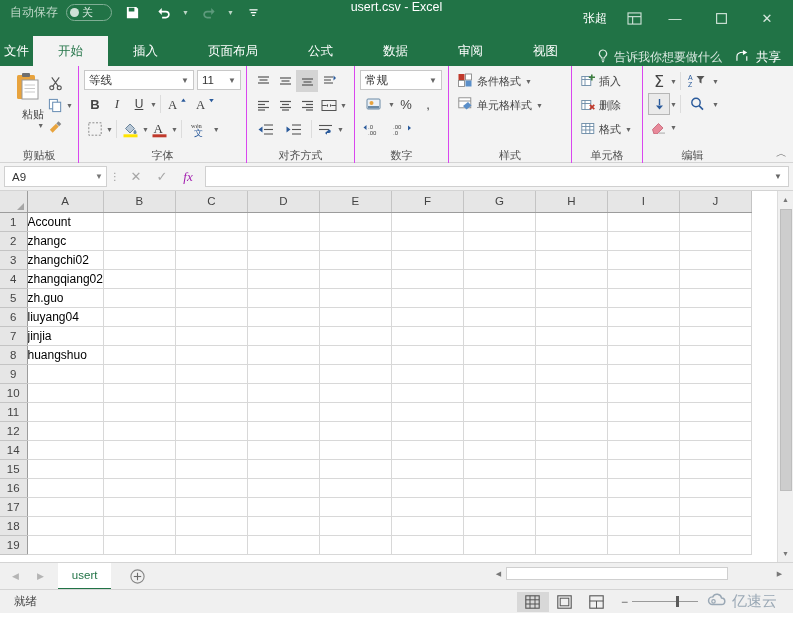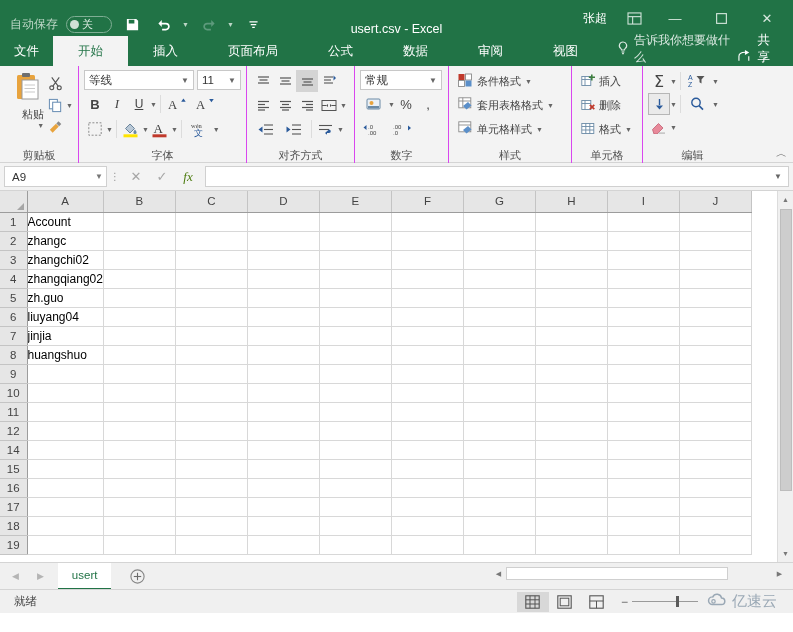--- a/index.html
+++ b/index.html
@@ -8,21 +8,21 @@
     width: 793px; height: 632px;
     overflow: hidden;
     font-family: "Liberation Sans", "DejaVu Sans", sans-serif;
     background: #ffffff;
   }
   #app { width: 793px; height: 632px; position: relative; background:#fff; }
 
   
   .titlebar {
     height: 36px; background: #217346; color: #ffffff;
-    display: flex; align-items: flex-end; position: relative;
+    display: flex; align-items: flex-start; position: relative;
     font-size: 12px;
   }
   .tb-left { display:flex; align-items:center; padding-left:10px; gap:8px; }
   .autosave-label { color:#bcd6c6; font-size:12px; }
   .autosave-toggle {
     width: 46px; height: 17px; border:1px solid #7fae94; border-radius: 9px;
     display:flex; align-items:center; gap:3px; padding:0 3px; color:#dcebe2; font-size:11px;
   }
   .autosave-knob { width:9px; height:9px; border-radius:50%; background:#cfe0d6; }
   .tb-icon { width:24px; height:24px; display:flex; align-items:center; justify-content:center; color:#e8f2ec; }
@@ -39,21 +39,21 @@
 
   
   .tabbar {
     height: 30px; background:#217346; display:flex; align-items:flex-end;
     position:relative; font-size:12.5px;
   }
   .tab {
     height:30px; padding:0 25px; display:flex; align-items:center;
     color:#ffffff; white-space:nowrap;
   }
-  .tab.file { padding: 0 14px; }
+  .tab.file { padding: 0 4px; }
   .tab.active { background:#f3f3f3; color:#217346; }
   .tellme { display:flex; align-items:center; gap:5px; color:#d9e8e0; padding-left:14px; font-size:12px; }
   .share { margin-left:auto; display:flex; align-items:flex-end; gap:5px; color:#ffffff; padding-right:12px; font-size:12.5px; }
 
   
   .ribbon {
     height: 97px; background:#f3f3f3; border-bottom:1px solid #d4d4d4;
     display:flex; position:relative; font-size:11px; color:#444;
   }
   .rgroup { position:relative; height:97px; display:flex; flex-direction:column; }
@@ -94,21 +94,21 @@
   }
   .namebox {
     width:103px; height:21px; background:#fff; border:1px solid #d0d0d0;
     display:flex; align-items:center; padding:0 3px 0 7px; font-size:11.5px; color:#333;
   }
   .namebox .nv { flex:1; }
   .nb-caret { color:#777; font-size:8px; }
   .fb-dots { width:16px; text-align:center; color:#9a9a9a; font-size:10px; letter-spacing:0; }
   .fb-btns { display:flex; align-items:center; gap:0; }
   .fb-btn { width:26px; height:22px; display:flex; align-items:center; justify-content:center; color:#a6a6a6; font-size:13px; }
-  .fb-btn.fx { color:#4d7c0f; font-style:italic; font-family:"Liberation Serif", serif; font-size:13px; }
+  .fb-btn.fx { color:#a21caf; font-style:italic; font-family:"Liberation Serif", serif; font-size:13px; }
   .fb-input {
     flex:1; height:21px; background:#fff; border:1px solid #d0d0d0; margin-left:4px;
     display:flex; align-items:center; padding:0 4px; font-size:11.5px; color:#222;
   }
   .fb-input .fv { flex:1; }
   .fb-caret { color:#666; font-size:8px; padding-right:2px; }
 
   
   .gridwrap { position:relative; height:371px; background:#fff; overflow:hidden; }
   table.grid { border-collapse:collapse; table-layout:fixed; }
@@ -559,32 +559,20 @@
         <div class="tbtn">
           <span>
             <svg width="15" height="14" viewBox="0 0 15 14">
                   <rect x="0.5" y="1" width="6" height="6" fill="#c0392b"></rect>
                   <rect x="7.5" y="1" width="6" height="6" fill="#ffffff" stroke="#8a8a8a" stroke-width="0.9"></rect>
                   <rect x="0.5" y="7.5" width="6" height="6" fill="#ffffff" stroke="#8a8a8a" stroke-width="0.9"></rect>
                   <rect x="7.5" y="7.5" width="6" height="6" fill="#5b8fc9"></rect>
                 </svg>
           </span>
           <span>条件格式</span>
-          <span class="mini-caret">▼</span>
-        </div>
-        <div class="tbtn">
-          <span>
-            <svg width="15" height="14" viewBox="0 0 15 14">
-                  <rect x="0.8" y="0.8" width="12" height="10" fill="#fff" stroke="#8a8a8a" stroke-width="0.9"></rect>
-                  <line x1="0.8" y1="4" x2="12.8" y2="4" stroke="#8a8a8a" stroke-width="0.9"></line>
-                  <line x1="4.8" y1="0.8" x2="4.8" y2="10.8" stroke="#8a8a8a" stroke-width="0.9"></line>
-                  <path fill="#5b8fc9" d="m5 9 5-4 3.5 3.5-5 4z"></path>
-                </svg>
-          </span>
-          <span>套用表格格式</span>
           <span class="mini-caret">▼</span>
         </div>
         <div class="tbtn">
           <span>
             <svg width="15" height="14" viewBox="0 0 15 14">
                   <rect x="0.8" y="0.8" width="12" height="10" fill="#fff" stroke="#8a8a8a" stroke-width="0.9"></rect>
                   <line x1="0.8" y1="4" x2="12.8" y2="4" stroke="#8a8a8a" stroke-width="0.9"></line>
                   <path fill="#5b8fc9" d="m5 9 5-4 3.5 3.5-5 4z"></path>
                 </svg>
           </span>

